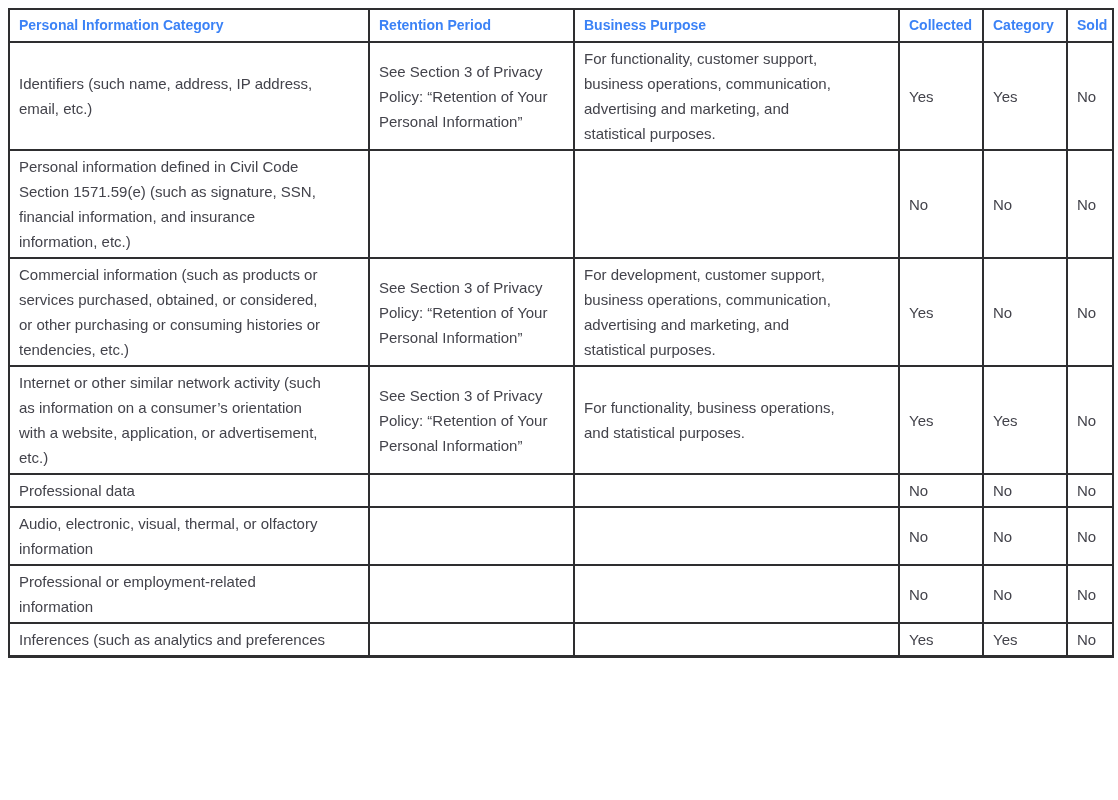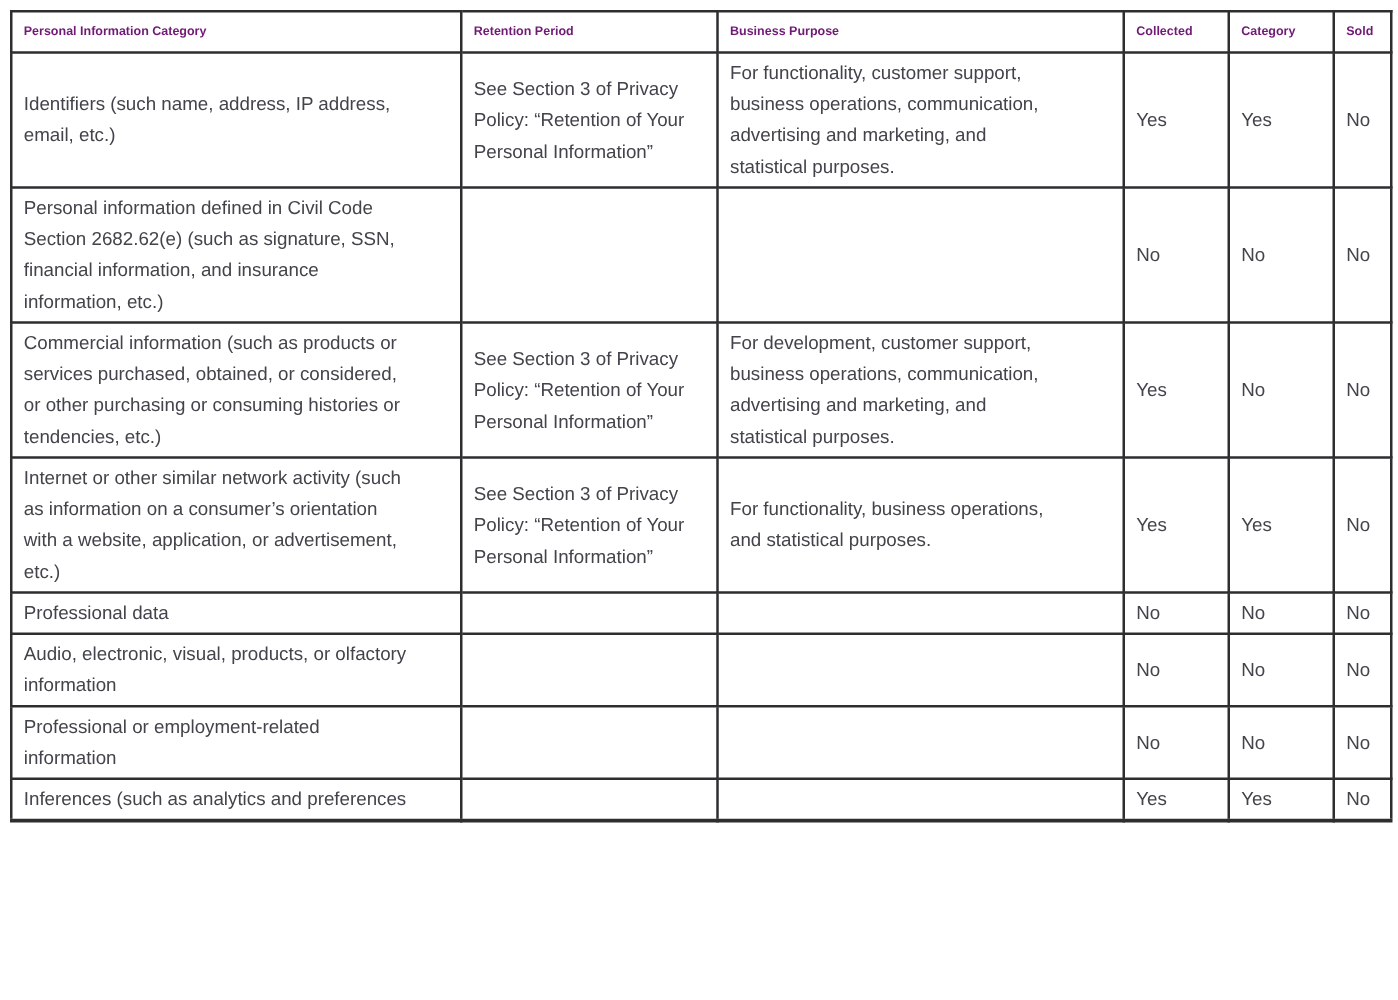--- a/index.html
+++ b/index.html
@@ -24,23 +24,23 @@
   }
   table.pi-table th,
   table.pi-table td {
     border: 2px solid #2e2e30;
     vertical-align: middle;
     text-align: left;
     box-sizing: border-box;
     overflow: hidden;
   }
   table.pi-table th {
-    font-size: 10px;
+    font-size: 14px;
     font-weight: 700;
-    color: #701a75;
+    color: #3b82f6;
     padding: 5px 9px;
     line-height: 21px;
     white-space: nowrap;
   }
   table.pi-table td {
     font-size: 15px;
     font-weight: 400;
     color: #43434b;
     padding: 3px 9px;
     line-height: 25px;
@@ -86,21 +86,21 @@
         <td>For functionality, customer support,
 business operations, communication,
 advertising and marketing, and
 statistical purposes.</td>
         <td>Yes</td>
         <td>Yes</td>
         <td>No</td>
       </tr>
       <tr>
         <td>Personal information defined in Civil Code
-Section 2682.62(e) (such as signature, SSN,
+Section 1571.59(e) (such as signature, SSN,
 financial information, and insurance
 information, etc.)</td>
         <td></td>
         <td></td>
         <td>No</td>
         <td>No</td>
         <td>No</td>
       </tr>
       <tr>
         <td>Commercial information (such as products or
@@ -134,21 +134,21 @@
       </tr>
       <tr>
         <td>Professional data</td>
         <td></td>
         <td></td>
         <td>No</td>
         <td>No</td>
         <td>No</td>
       </tr>
       <tr>
-        <td>Audio, electronic, visual, products, or olfactory
+        <td>Audio, electronic, visual, thermal, or olfactory
 information</td>
         <td></td>
         <td></td>
         <td>No</td>
         <td>No</td>
         <td>No</td>
       </tr>
       <tr>
         <td>Professional or employment-related
 information</td>

